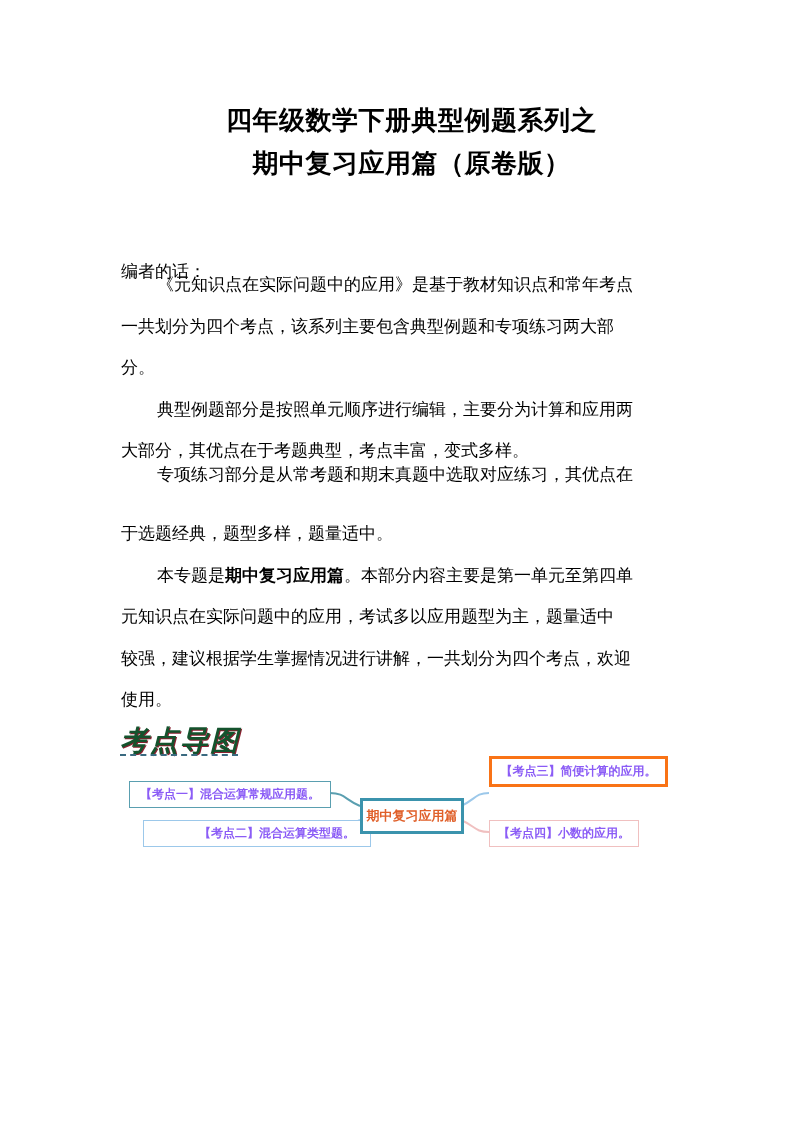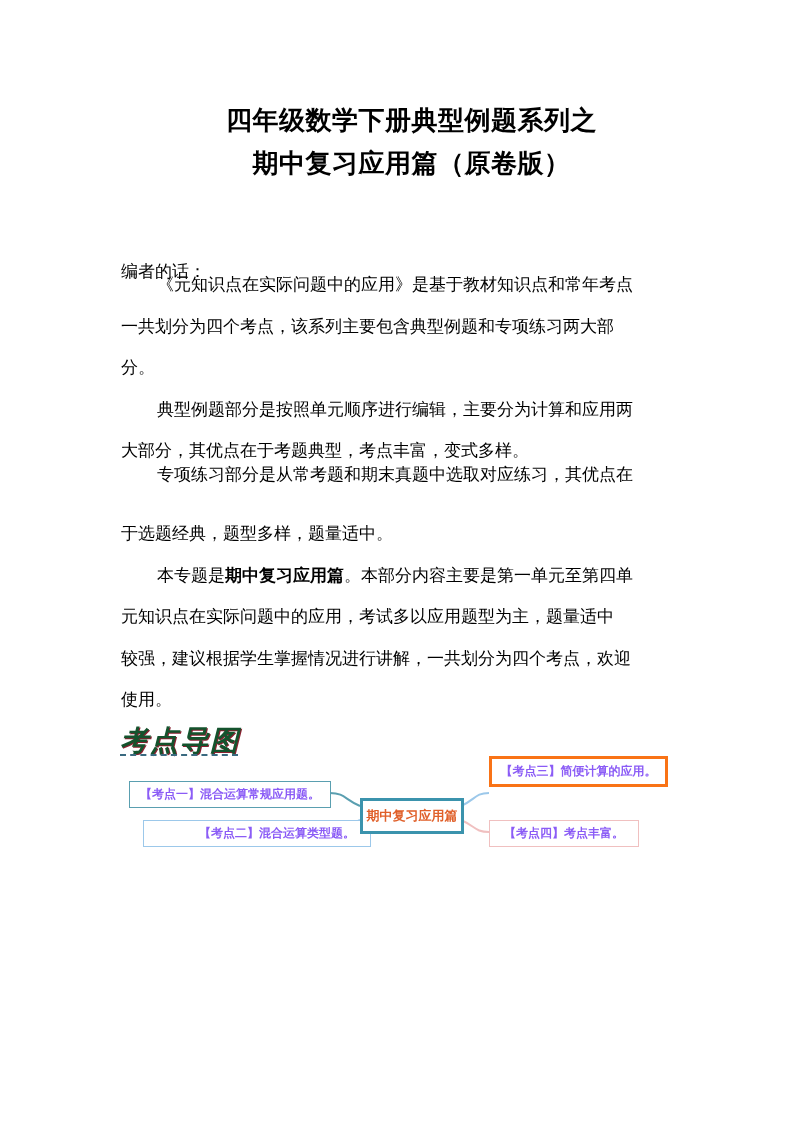--- a/index.html
+++ b/index.html
@@ -60,13 +60,13 @@
   <path d="M330 793 C 345 793, 345 800, 360 806" stroke="#5a9fb0" stroke-width="2" fill="none"></path>
   <path d="M330 832 C 345 832, 345 826, 360 820" stroke="#9cc8ea" stroke-width="2" fill="none"></path>
   <path d="M461 806 C 475 800, 475 793, 489 793" stroke="#9cc8ea" stroke-width="2" fill="none"></path>
   <path d="M461 820 C 475 826, 475 832, 489 832" stroke="#f0c0c0" stroke-width="2" fill="none"></path>
 </svg>
 
 <div class="node n1">【考点一】混合运算常规应用题。</div>
 <div class="node n2">【考点二】混合运算类型题。</div>
 <div class="node center">期中复习应用篇</div>
 <div class="node n3">【考点三】简便计算的应用。</div>
-<div class="node n4">【考点四】考点丰富。</div>
+<div class="node n4">【考点四】小数的应用。</div>
 
 </body></html>

